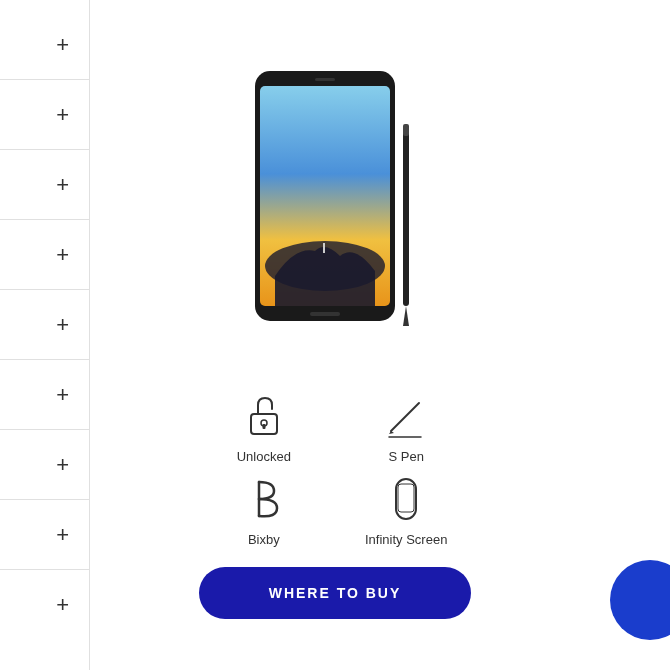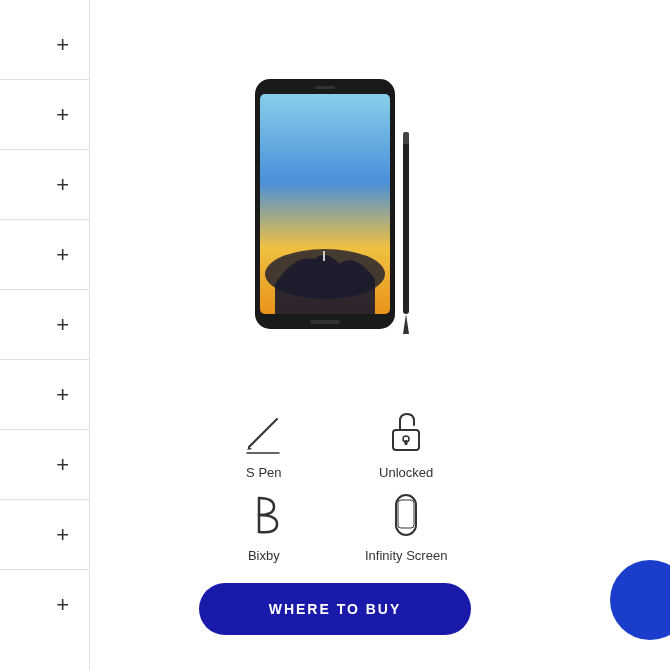--- a/index.html
+++ b/index.html
@@ -117,21 +117,21 @@
     .where-to-buy-btn {
       background: #1a1aaa;
       color: #fff;
       border: none;
       border-radius: 30px;
       padding: 18px 70px;
       font-size: 14px;
       font-weight: 600;
       letter-spacing: 2px;
       cursor: pointer;
-      margin-bottom: 20px;
+      margin-bottom: 36px;
       text-transform: uppercase;
       white-space: nowrap;
     }
 
     .right-panel {
       width: 90px;
       height: 670px;
       position: relative;
       background: #fff;
       display: flex;
@@ -225,40 +225,40 @@
         <rect x="178" y="58" width="6" height="12" rx="2" fill="#444"></rect>
       </svg>
     </div>
   </div>
 
   <div class="features-grid">
 
     <div class="feature-item">
       <svg class="feature-icon" viewBox="0 0 50 50" xmlns="http://www.w3.org/2000/svg">
 
-        <line x1="10" y1="40" x2="38" y2="12" stroke="#333" stroke-width="2" stroke-linecap="round"></line>
-
-        <polygon points="8,43 10,40 13,42" fill="#333"></polygon>
-
-        <line x1="8" y1="46" x2="40" y2="46" stroke="#333" stroke-width="1.5" stroke-linecap="round"></line>
-      </svg>
-      <span class="feature-label">S Pen</span>
-    </div>
-
-    <div class="feature-item">
-      <svg class="feature-icon" viewBox="0 0 50 50" xmlns="http://www.w3.org/2000/svg">
-
         <rect x="12" y="23" width="26" height="20" rx="3" ry="3" fill="none" stroke="#333" stroke-width="2"></rect>
 
         <path d="M19 23 L19 14 Q19 7 26 7 Q33 7 33 14 L33 18" fill="none" stroke="#333" stroke-width="2" stroke-linecap="round"></path>
 
         <circle cx="25" cy="32" r="3" fill="none" stroke="#333" stroke-width="1.5"></circle>
         <rect x="23.5" y="33" width="3" height="5" rx="1" fill="#333"></rect>
       </svg>
       <span class="feature-label">Unlocked</span>
+    </div>
+
+    <div class="feature-item">
+      <svg class="feature-icon" viewBox="0 0 50 50" xmlns="http://www.w3.org/2000/svg">
+
+        <line x1="10" y1="40" x2="38" y2="12" stroke="#333" stroke-width="2" stroke-linecap="round"></line>
+
+        <polygon points="8,43 10,40 13,42" fill="#333"></polygon>
+
+        <line x1="8" y1="46" x2="40" y2="46" stroke="#333" stroke-width="1.5" stroke-linecap="round"></line>
+      </svg>
+      <span class="feature-label">S Pen</span>
     </div>
 
     <div class="feature-item">
       <svg class="feature-icon" viewBox="0 0 50 50" xmlns="http://www.w3.org/2000/svg">
 
         <path d="M20 8 L20 42" fill="none" stroke="#333" stroke-width="2.5" stroke-linecap="round"></path>
         <path d="M20 8 Q35 8 35 17 Q35 25 20 25" fill="none" stroke="#333" stroke-width="2.5" stroke-linecap="round"></path>
         <path d="M20 25 Q38 25 38 34 Q38 44 20 42" fill="none" stroke="#333" stroke-width="2.5" stroke-linecap="round"></path>
       </svg>
       <span class="feature-label">Bixby</span>

